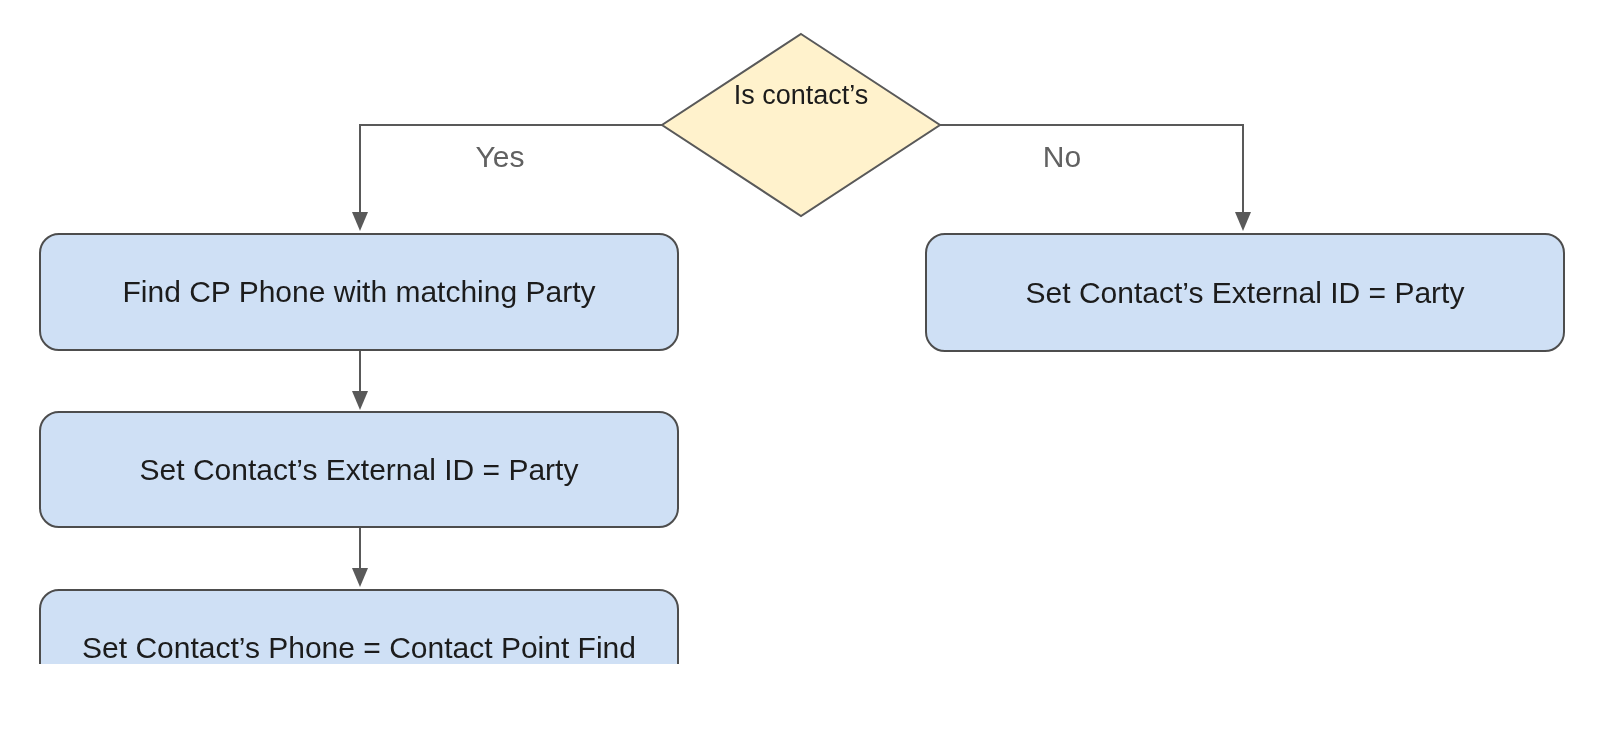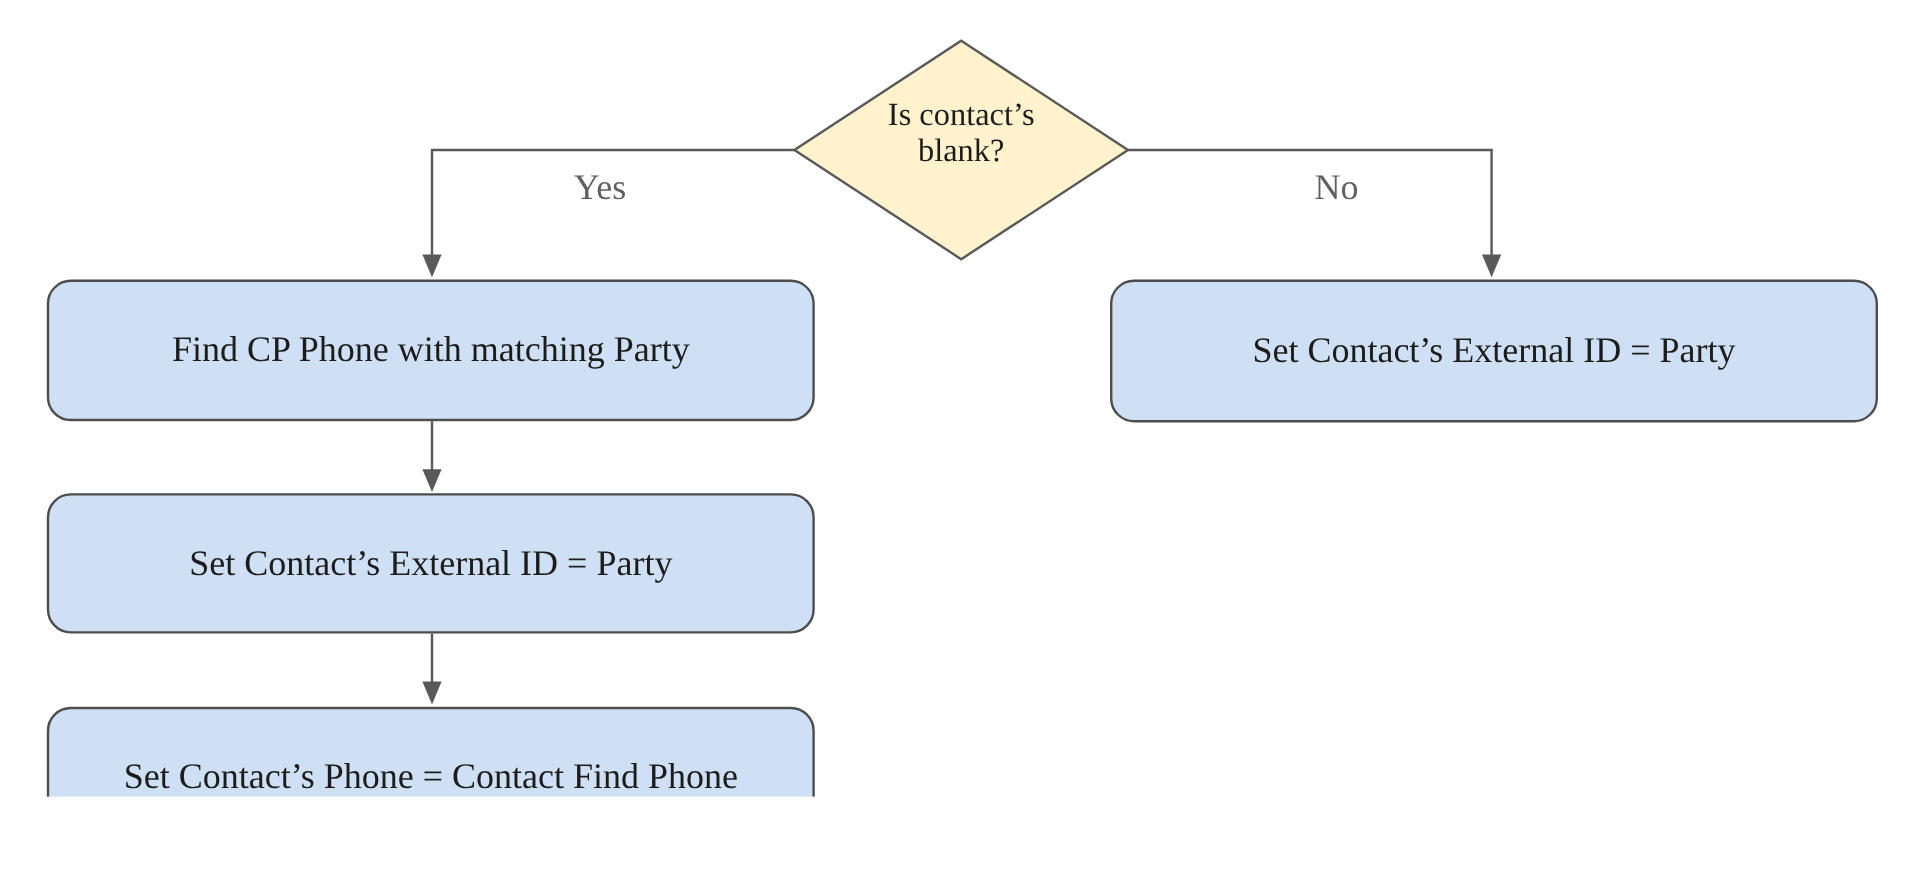--- a/index.html
+++ b/index.html
@@ -1,21 +1,21 @@
 <!DOCTYPE html>
 <html style="--canvas-bg: #ffffff; --decision-fill: #FFF2CC; --decision-border: #595959; --process-fill: #CFE0F5; --process-border: #4d4d4d; --connector: #595959; --node-text: #1c1c1c; --label-text: #616161;"><head>
 <meta charset="utf-8">
 <style>
   html, body { margin: 0; padding: 0; background: #ffffff; }
   .canvas {
     position: relative;
     width: 1600px;
     height: 664px;
     background: var(--canvas-bg, #ffffff);
-    font-family: Liberation Serif, serif;
+    font-family: Liberation Sans, sans-serif;
     overflow: hidden;
   }
   .wires {
     position: absolute;
     inset: 0;
     width: 1600px;
     height: 745px;
   }
   .process-node {
     position: absolute;
@@ -47,21 +47,21 @@
   }
   .branch-label {
     position: absolute;
     top: 140px;
     width: 140px;
     text-align: center;
     font-size: 30px;
     color: var(--label-text, #616161);
   }
   .label-yes { left: 430px; }
-  .label-no  { left: 992px; text-align: right; }
+  .label-no  { left: 992px; }
 </style>
 </head>
 <body>
 
 <div class="canvas">
 
   <svg class="wires" viewBox="0 0 1600 745" xmlns="http://www.w3.org/2000/svg" aria-hidden="true">
 
     <polygon points="801,34 940,125 801,216 662,125" style="fill:var(--decision-fill,#FFF2CC); stroke:var(--decision-border,#595959); stroke-width:2;"></polygon>
 
@@ -73,32 +73,31 @@
 
     <line x1="360" y1="351" x2="360" y2="392" style="stroke:var(--connector,#595959); stroke-width:2;"></line>
     <polygon points="352,391 368,391 360,410" style="fill:var(--connector,#595959);"></polygon>
 
     <line x1="360" y1="528" x2="360" y2="569" style="stroke:var(--connector,#595959); stroke-width:2;"></line>
     <polygon points="352,568 368,568 360,587" style="fill:var(--connector,#595959);"></polygon>
   </svg>
 
   <div class="decision-text">
     <div>Is contact’s</div>
-    <div>blank?</div>
   </div>
 
   <div class="branch-label label-yes">Yes</div>
   <div class="branch-label label-no">No</div>
 
   <div class="process-node node-yes-1">
     <span>Find CP Phone with matching Party</span>
   </div>
   <div class="process-node node-yes-2">
     <span>Set Contact’s External ID = Party</span>
   </div>
   <div class="process-node node-yes-3">
-    <span>Set Contact’s Phone = Contact Find Phone</span>
+    <span>Set Contact’s Phone = Contact Point Find</span>
   </div>
   <div class="process-node node-no-1">
     <span>Set Contact’s External ID = Party</span>
   </div>
 
 </div>
 
 </body></html>

